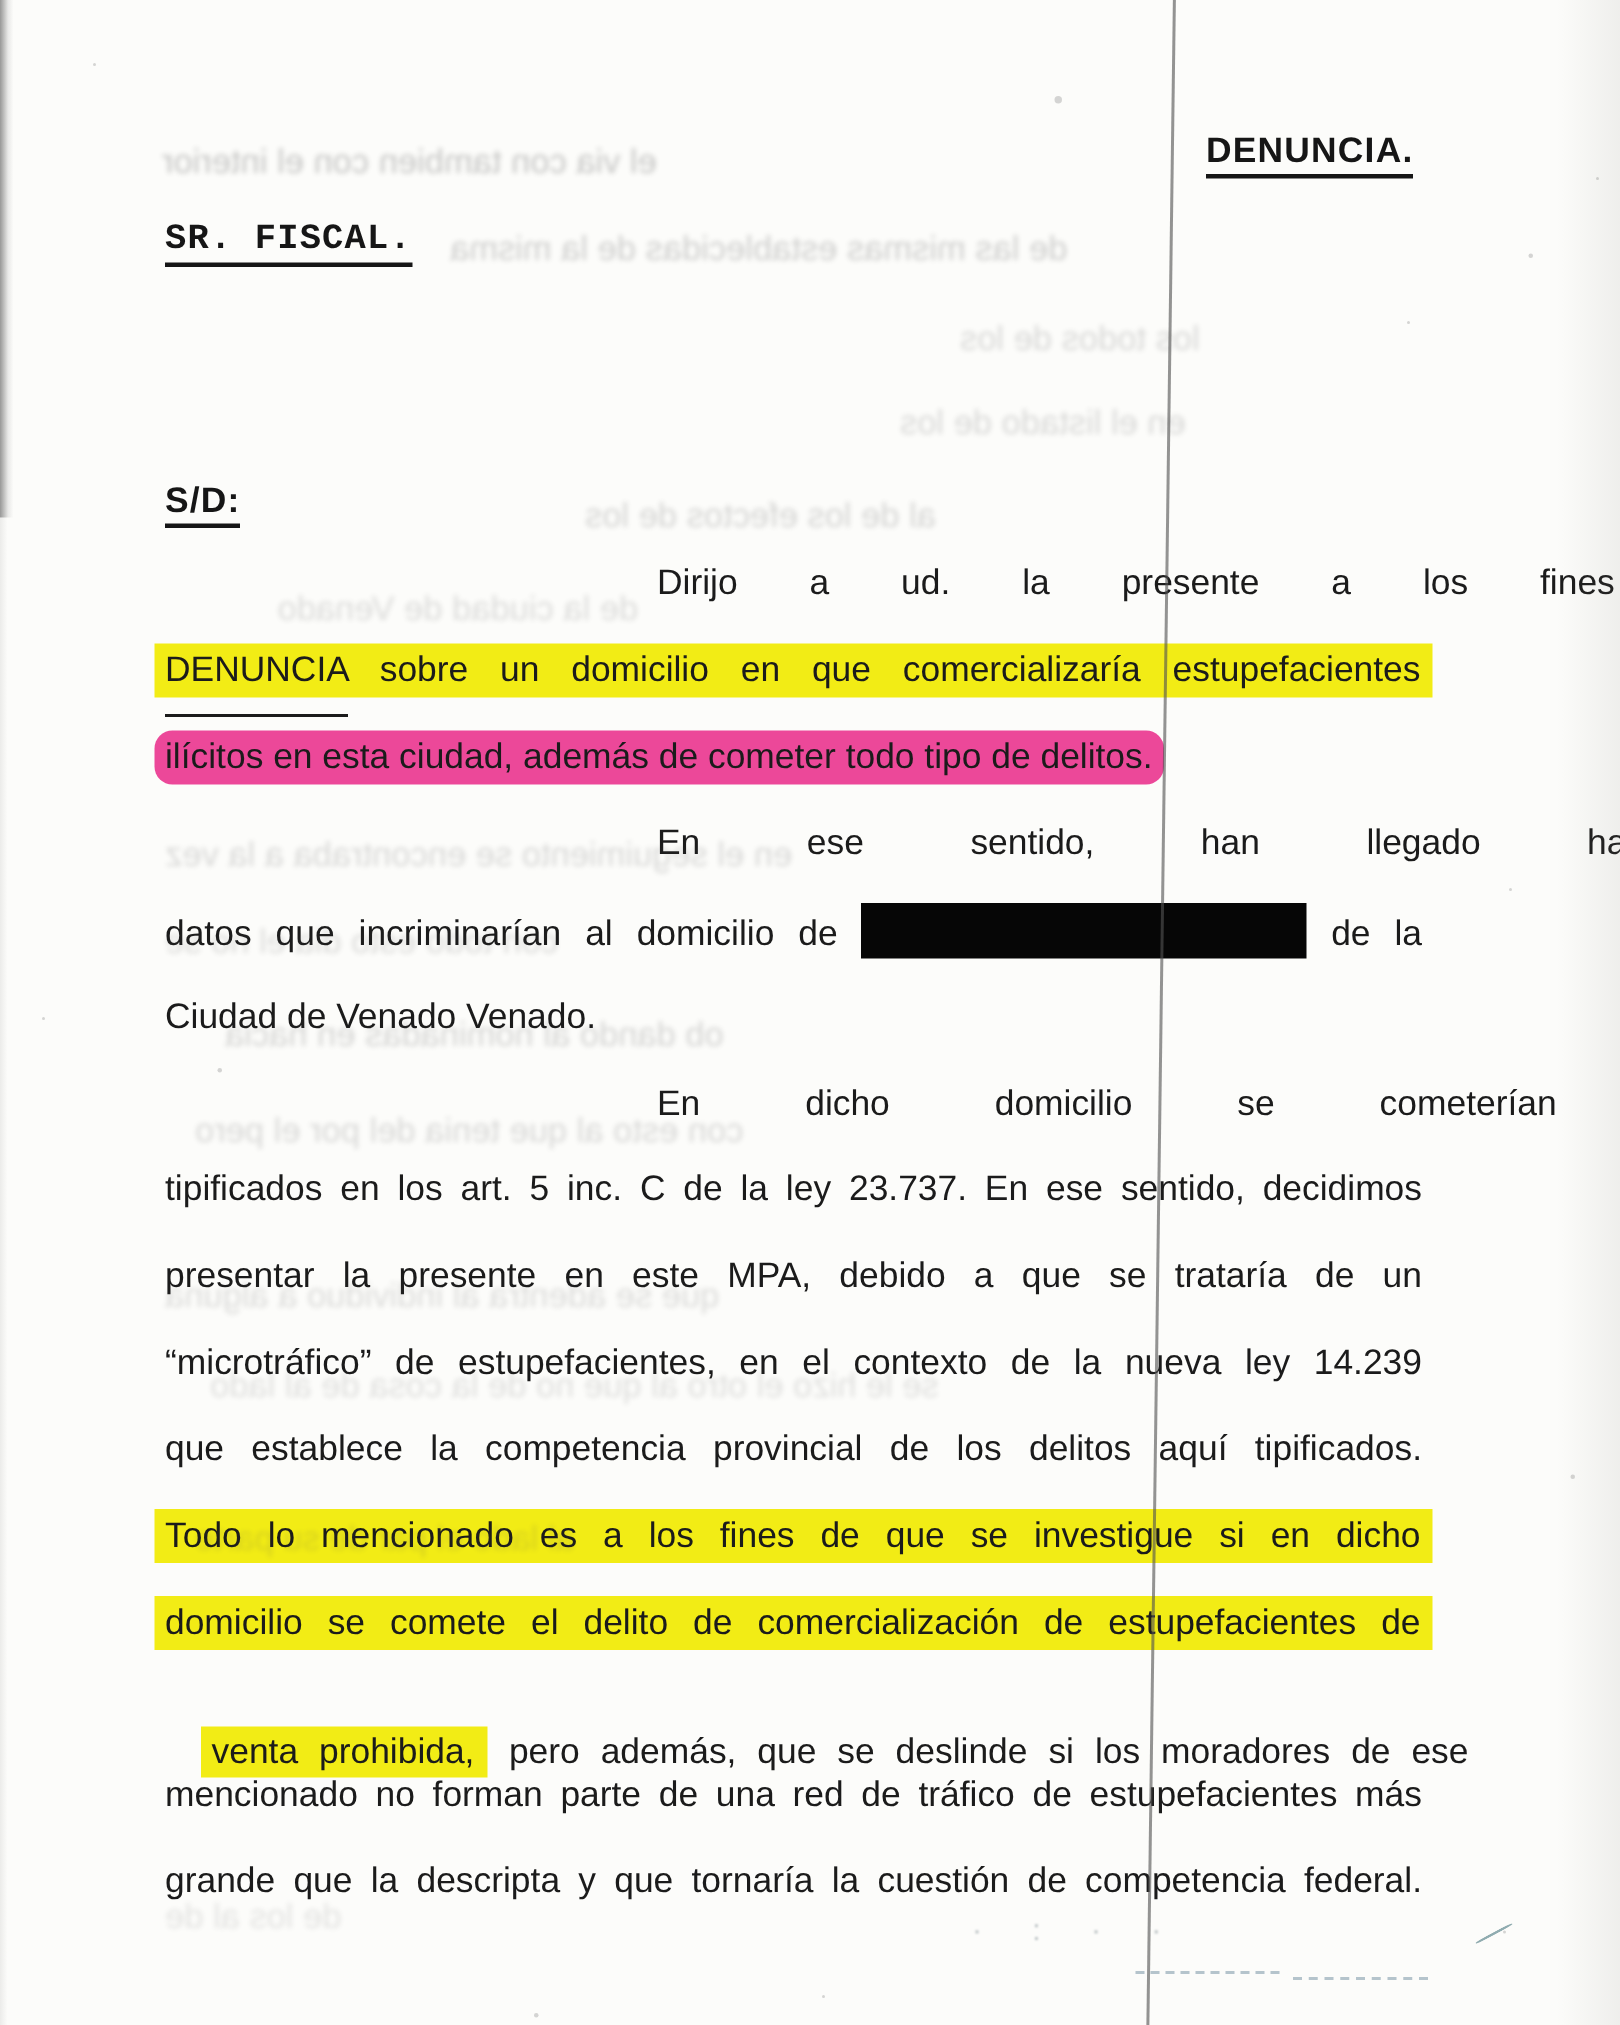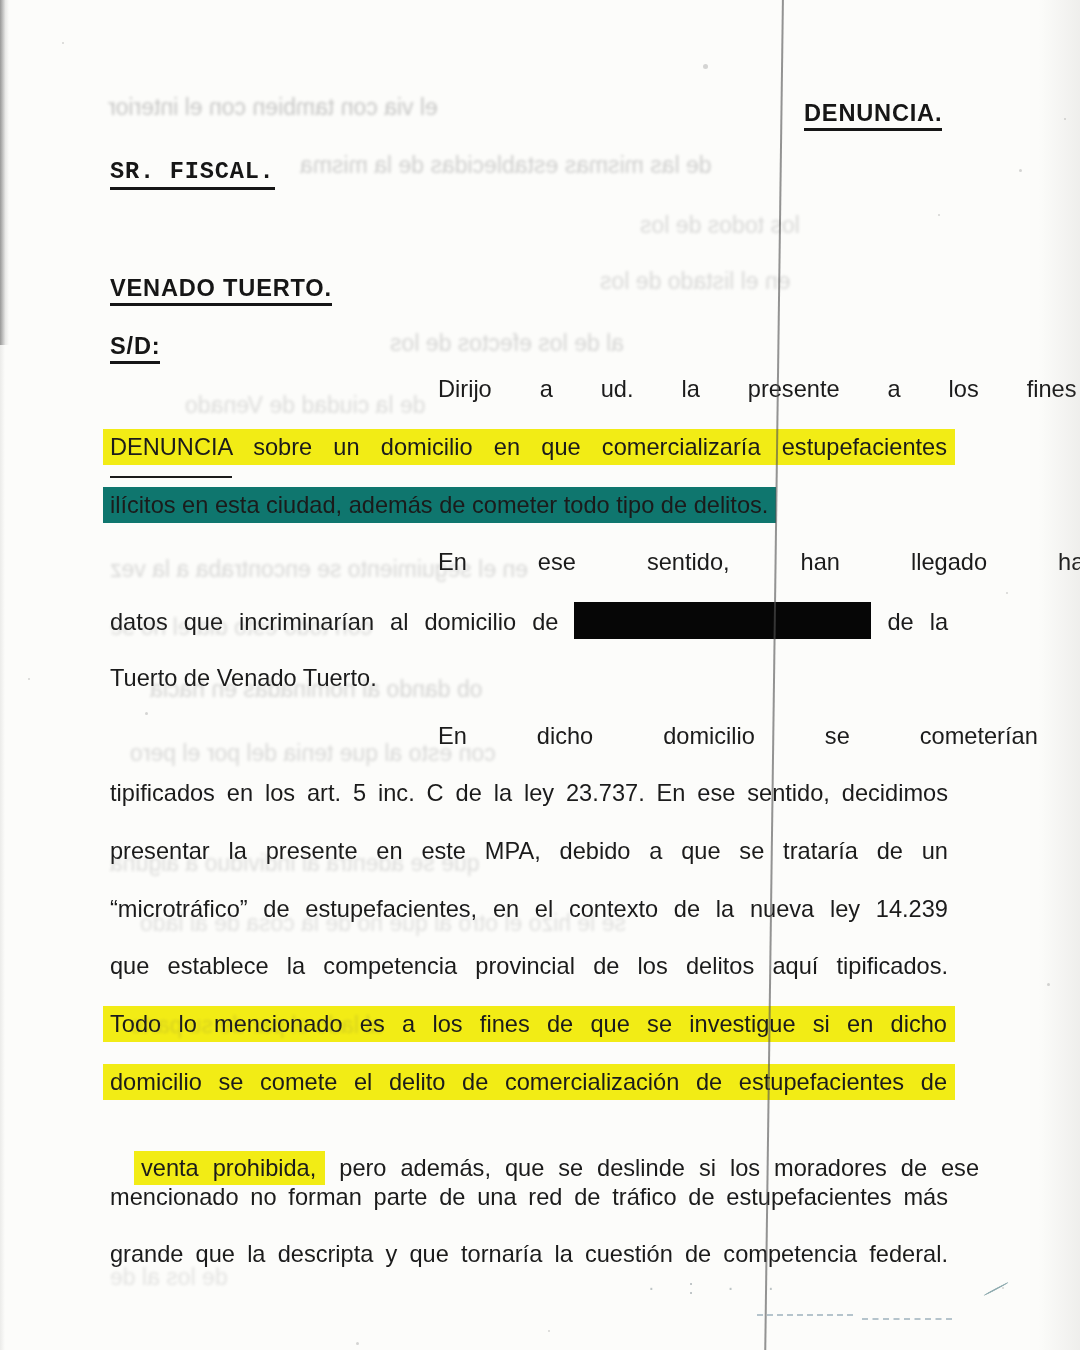--- a/index.html
+++ b/index.html
@@ -9,21 +9,21 @@
     font-family:"Liberation Sans", sans-serif;
   }
   .page{
     position:absolute;inset:0;background:#fcfcfa;
     data:page;
   }
   
   .hdr{
     position:absolute;left:110px;
     font:bold 23.6px/34px "Liberation Sans", sans-serif;
-    letter-spacing:0.8px;color:#161616;white-space:nowrap;margin-top:12px;
+    letter-spacing:0.8px;color:#161616;white-space:nowrap;
   }
   .hdr .u{border-bottom:3px solid #161616;padding-bottom:2px;}
   .title{left:auto;}
   .line{
     position:absolute;left:110px;width:838px;
     font:23.6px/36px "Liberation Sans", sans-serif;
     color:#1b1b1b;
   }
   .just{text-align:justify;text-align-last:justify;}
   .hl-full{
@@ -78,34 +78,31 @@
 
 <div class="page">
 
   <div class="hdr title" style="left:804px;top:84px;">
     <span class="u">DENUNCIA.</span>
   </div>
 
   <div class="hdr" style="top:143px;font-family:Liberation Mono, monospace;">
     <span class="u">SR. FISCAL.</span>
   </div>
-  <div class="hdr" style="top:259px;">
-    <span class="u">VENADO TUERTO.</span>
-  </div>
   <div class="hdr" style="top:317px;">
     <span class="u">S/D:</span>
   </div>
 
   <div id="body-lines">
       <div class="line just" style="top: 371px; padding-left: 328px;"><span>Dirijo a ud. la presente a los fines de realizar</span></div>
       <div class="line just hl-full" style="top: 429px; background: rgb(242, 236, 21);"><span class="u2">DENUNCIA</span><span> sobre un domicilio en que comercializaría estupefacientes</span></div>
-      <div class="line hl-full" style="top: 487px; background: #0f766e; width: auto; white-space: nowrap;"><span>ilícitos en esta ciudad, además de cometer todo tipo de delitos.</span></div>
+      <div class="line hl-full" style="top: 487px; background: #ec4899; width: auto; white-space: nowrap; border-radius: 12px;"><span>ilícitos en esta ciudad, además de cometer todo tipo de delitos.</span></div>
       <div class="line just" style="top: 544px; padding-left: 328px;"><span>En ese sentido, han llegado hacia nosotros</span></div>
       <div class="line just" style="top: 602px;"><span>datos que incriminarían al domicilio de </span><span class="redact" style="width: 297px; background: rgb(6, 6, 6);"></span><span> de la</span></div>
-      <div class="line" style="top: 660px;"><span>Tuerto de Venado Tuerto.</span></div>
+      <div class="line" style="top: 660px;"><span>Ciudad de Venado Venado.</span></div>
       <div class="line just" style="top: 718px; padding-left: 328px;"><span>En dicho domicilio se cometerían los delitos</span></div>
       <div class="line just" style="top: 775px;"><span>tipificados en los art. 5 inc. C de la ley 23.737. En ese sentido, decidimos</span></div>
       <div class="line just" style="top: 833px;"><span>presentar la presente en este MPA, debido a que se trataría de un</span></div>
       <div class="line just" style="top: 891px;"><span>“microtráfico” de estupefacientes, en el contexto de la nueva ley 14.239</span></div>
       <div class="line just" style="top: 948px;"><span>que establece la competencia provincial de los delitos aquí tipificados.</span></div>
       <div class="line just hl-full" style="top: 1006px; background: rgb(242, 236, 21);"><span>Todo lo mencionado es a los fines de que se investigue si en dicho</span></div>
       <div class="line just hl-full" style="top: 1064px; background: rgb(242, 236, 21);"><span>domicilio se comete el delito de comercialización de estupefacientes de</span></div>
       <div class="line just" style="top: 1150px; margin-left: 31px;"><span class="hl-part" style="background: rgb(242, 236, 21);">venta prohibida,</span><span> pero además, que se deslinde si los moradores de ese</span></div>
       <div class="line just" style="top: 1179px;"><span>mencionado no forman parte de una red de tráfico de estupefacientes más</span></div>
       <div class="line just" style="top: 1236px;"><span>grande que la descripta y que tornaría la cuestión de competencia federal.</span></div>

